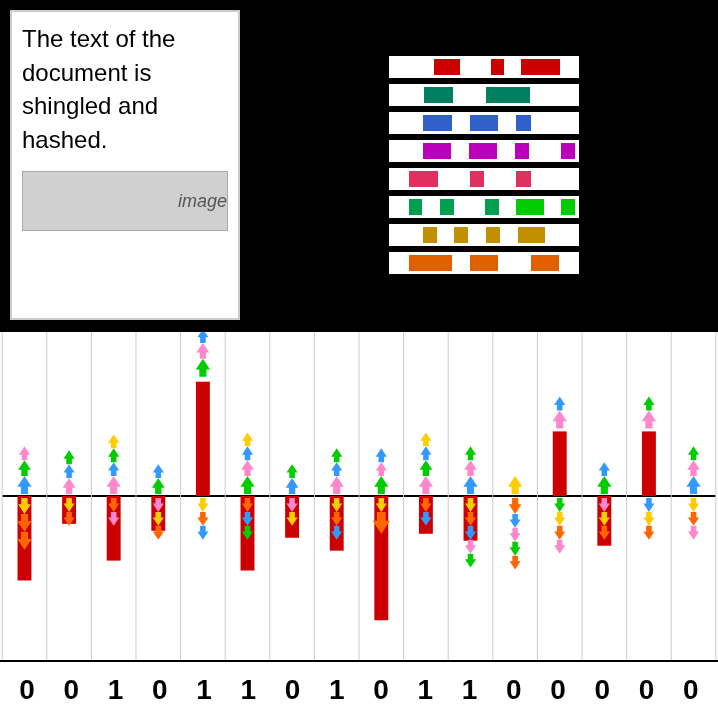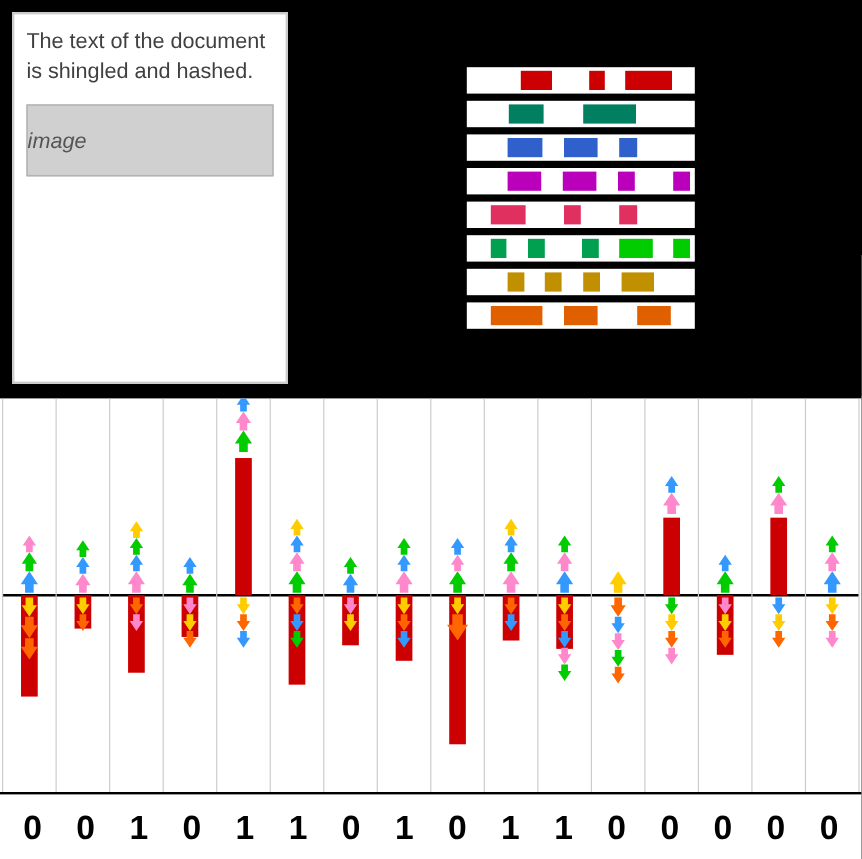--- a/index.html
+++ b/index.html
@@ -35,31 +35,31 @@
     }
 
     #doc-title {
       font-size: 28px;
       font-weight: bold;
       color: #000;
       line-height: 1.1;
     }
 
     #doc-text {
-      font-size: 18px;
-      color: #404040;
+      font-size: 24px;
+      color: #000000;
       line-height: 1.4;
     }
 
     #doc-image {
       background: #d0d0d0;
       border: 1px solid #aaa;
       display: flex;
       align-items: center;
-      justify-content: flex-start;
+      justify-content: flex-end;
       height: 60px;
       font-style: italic;
       font-size: 18px;
       color: #555;
       margin-top: 5px;
     }
 
     
     #hash-panel {
       flex: 1;

